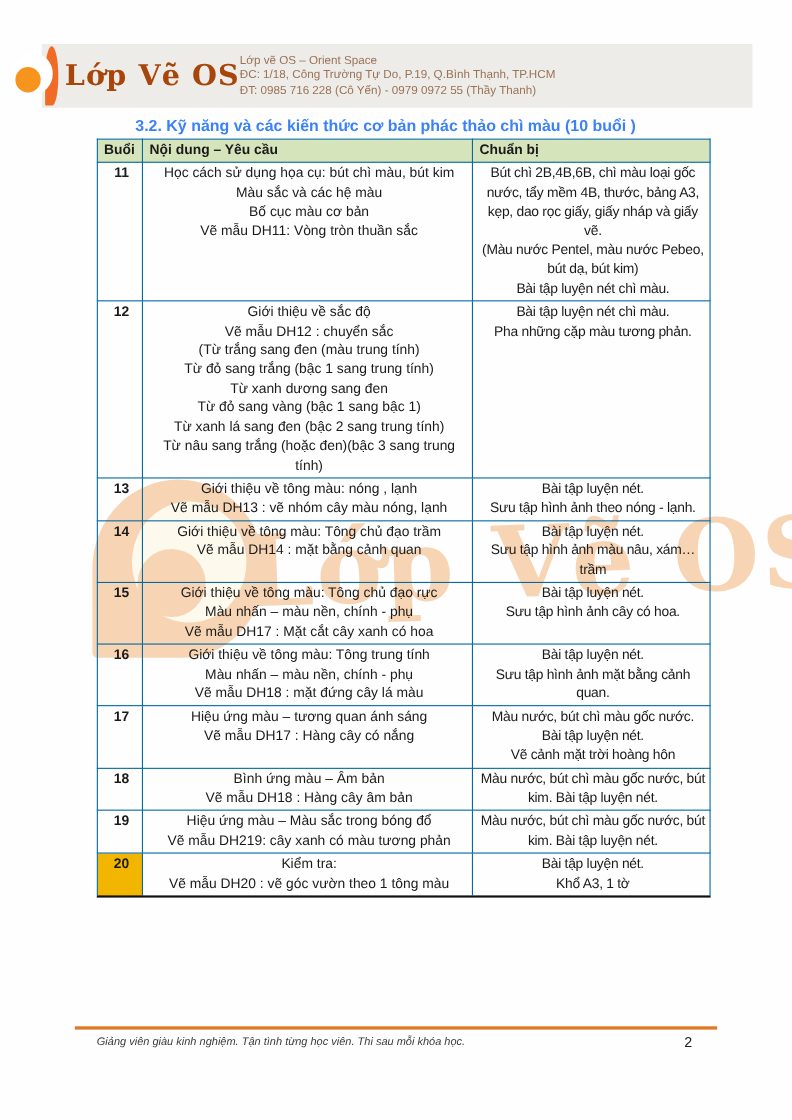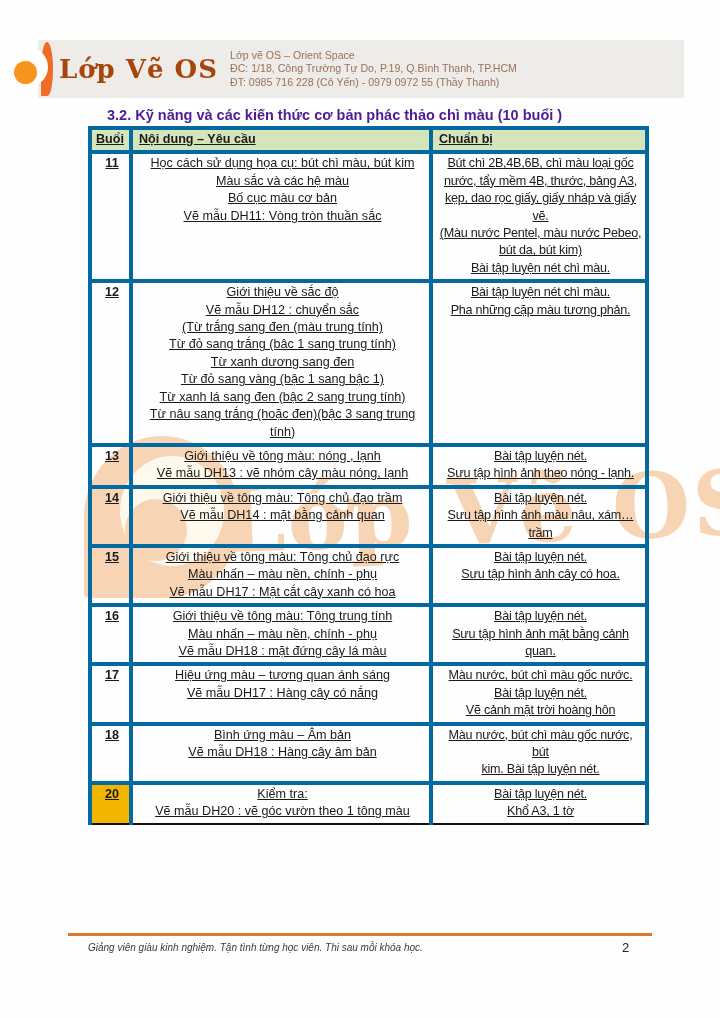--- a/index.html
+++ b/index.html
@@ -22,25 +22,25 @@
     background:#ffffff; border-radius:50%;
   }
   .logo-mark .inner-ball{
     position:absolute; left:2px; bottom:2px; width:23px; height:23px;
     background:var(--logo_orange_light); border-radius:50%;
   }
   .logo-text{
     margin-left:6px; font-family:"DejaVu Serif", serif; font-weight:bold;
     font-size:26px; color:var(--brand_text); letter-spacing:1px; white-space:nowrap;
   }
-  .contact{ margin-left:12px; font-size:10.6px; line-height:13.6px; color:var(--contact_text); }
+  .contact{ margin-left:0; font-size:10.6px; line-height:13.6px; color:var(--contact_text); }
   .contact div{ white-space:nowrap; }
   
   .section-title{
-    position:absolute; left:107px; top:107px; font-size:14.5px; font-weight:bold; color:#4c1d95;
+    position:absolute; left:123px; top:107px; font-size:14.5px; font-weight:bold; color:#3b82f6;
   }
   
   .watermark{ position:absolute; left:84px; top:436px; width:580px; height:170px;
     opacity:.45; z-index:1; pointer-events:none; }
   .wm-mark{ position:absolute; left:0; top:0; width:156px; height:162px;
     background:var(--watermark_orange); border-radius:50% 50% 48% 3%; }
   .wm-inner-white{ position:absolute; right:16px; top:20px; width:104px; height:110px;
     background:#fdf4d8; border-radius:50%; }
   .wm-inner-ball{ position:absolute; left:5px; bottom:5px; width:62px; height:62px;
     background:var(--watermark_orange); border-radius:50%; }
@@ -48,22 +48,22 @@
     position:absolute; left:138px; top:22px; font-family:"DejaVu Serif", serif;
     font-weight:bold; font-size:90px; color:var(--watermark_orange);
     transform:rotate(-2deg); white-space:nowrap; letter-spacing:2px;
   }
   
   table.schedule{
     position:absolute; left:88px; top:126px; width:557px; z-index:2;
     border-collapse:collapse; table-layout:fixed; background:transparent;
   }
   table.schedule th, table.schedule td{
-    border:4px solid #0369a1; vertical-align:top;
-    font-size:12.6px; line-height:17.4px; padding:1px 3px 2px 6px;text-decoration:underline;
+    border:1px solid #0369a1; vertical-align:top;
+    font-size:12.6px; line-height:17.4px; padding:1px 3px 2px 6px;
   }
   table.schedule tr:last-child td{ border-bottom:2px solid #111; }
   th.hdr{ background:var(--header_green); text-align:left; font-size:13.2px;
     font-weight:bold; padding:2px 3px 2px 6px; }
   th.hdr.buoi-h{ text-align:center; padding-left:2px; }
   td.buoi{ text-align:center; font-weight:bold; padding-left:2px; }
   td.buoi.gold{ background:var(--gold); }
   td.nd, td.cb{ white-space:pre-line;text-align:center; }
   td.cb{ letter-spacing:-0.25px; }
   
@@ -185,20 +185,27 @@
 Vẽ cảnh mặt trời hoàng hôn</td>
     </tr>
         <tr>
       <td class="buoi">18</td>
       <td class="nd">Bình ứng màu – Âm bản
 Vẽ mẫu DH18 : Hàng cây âm bản</td>
       <td class="cb">Màu nước, bút chì màu gốc nước, bút
 kim. Bài tập luyện nét.</td>
     </tr>
         <tr>
+      <td class="buoi">19</td>
+      <td class="nd">Hiệu ứng màu – Màu sắc trong bóng đổ
+Vẽ mẫu DH219: cây xanh có màu tương phản</td>
+      <td class="cb">Màu nước, bút chì màu gốc nước, bút
+kim. Bài tập luyện nét.</td>
+    </tr>
+        <tr>
       <td class="buoi gold">20</td>
       <td class="nd">Kiểm tra:
 Vẽ mẫu DH20 : vẽ góc vườn theo 1 tông màu</td>
       <td class="cb">Bài tập luyện nét.
 Khổ A3, 1 tờ</td>
     </tr>
       </tbody>
   </table>
 
   <div class="footer-rule"></div>

